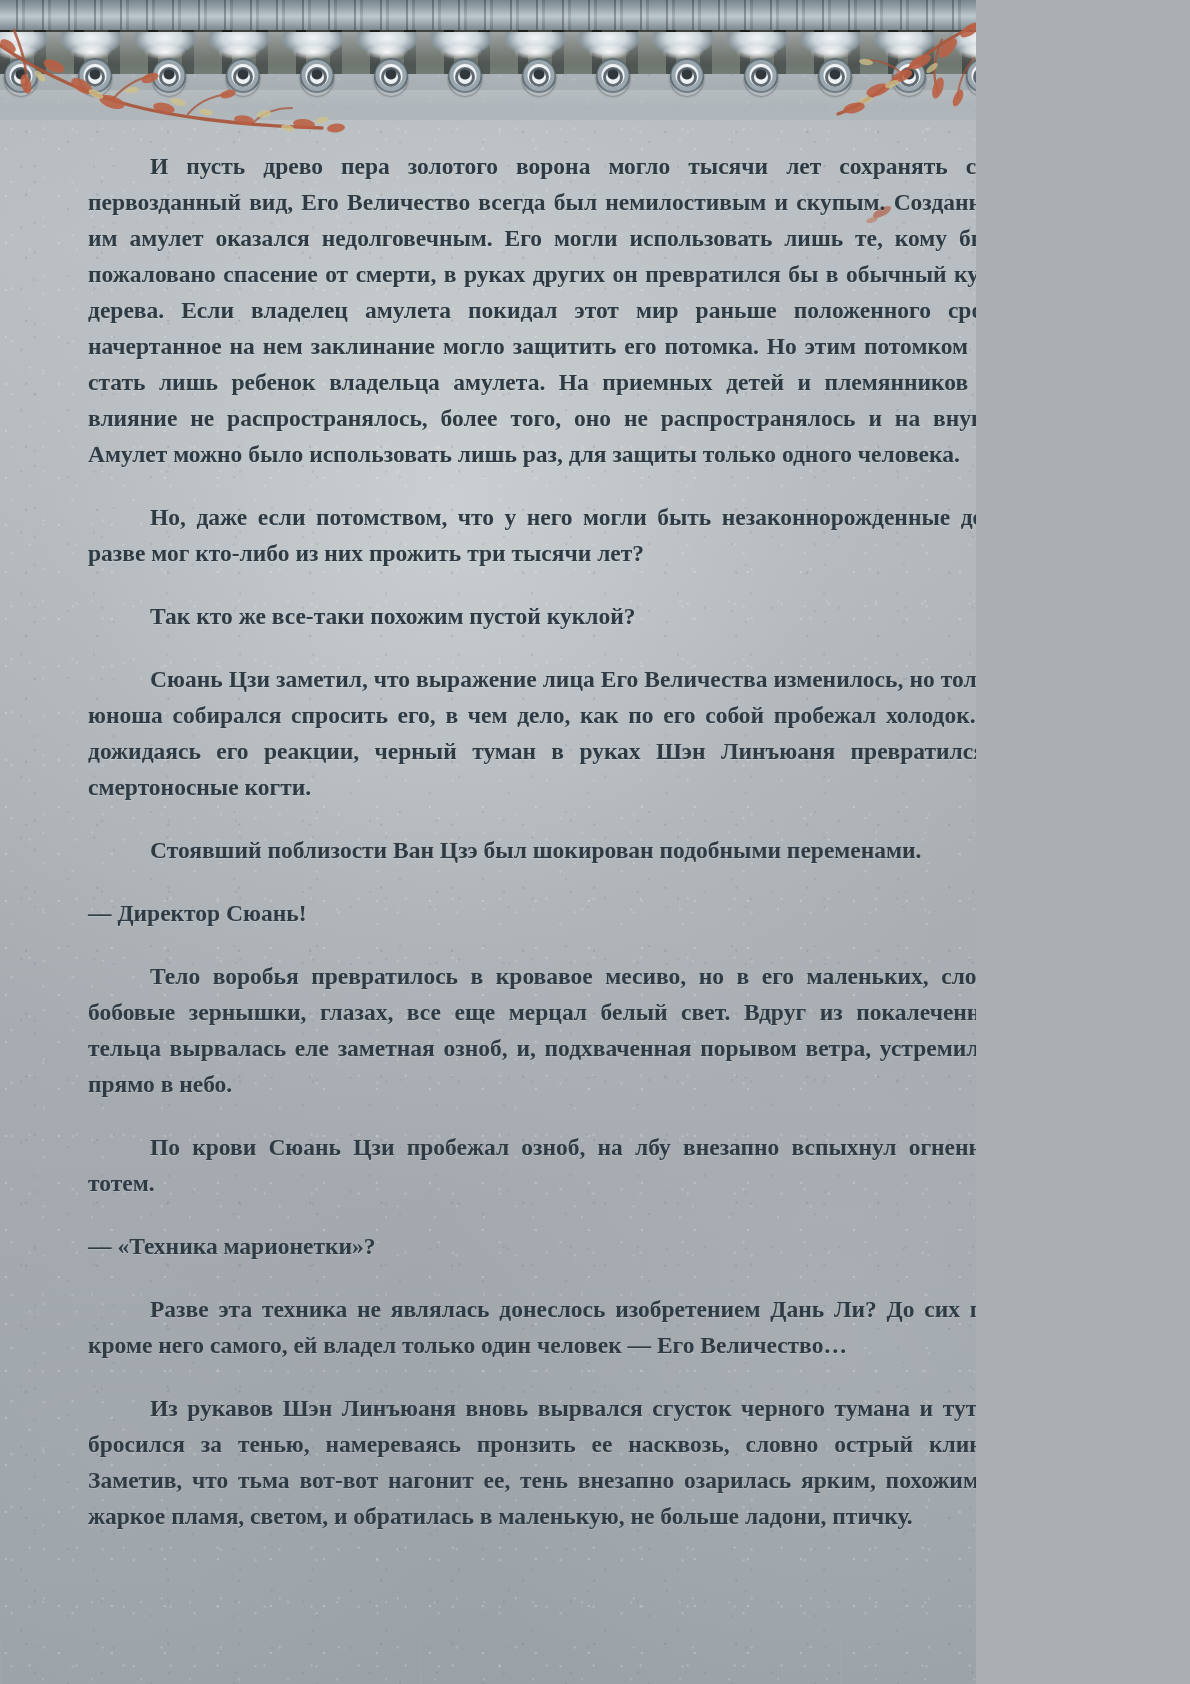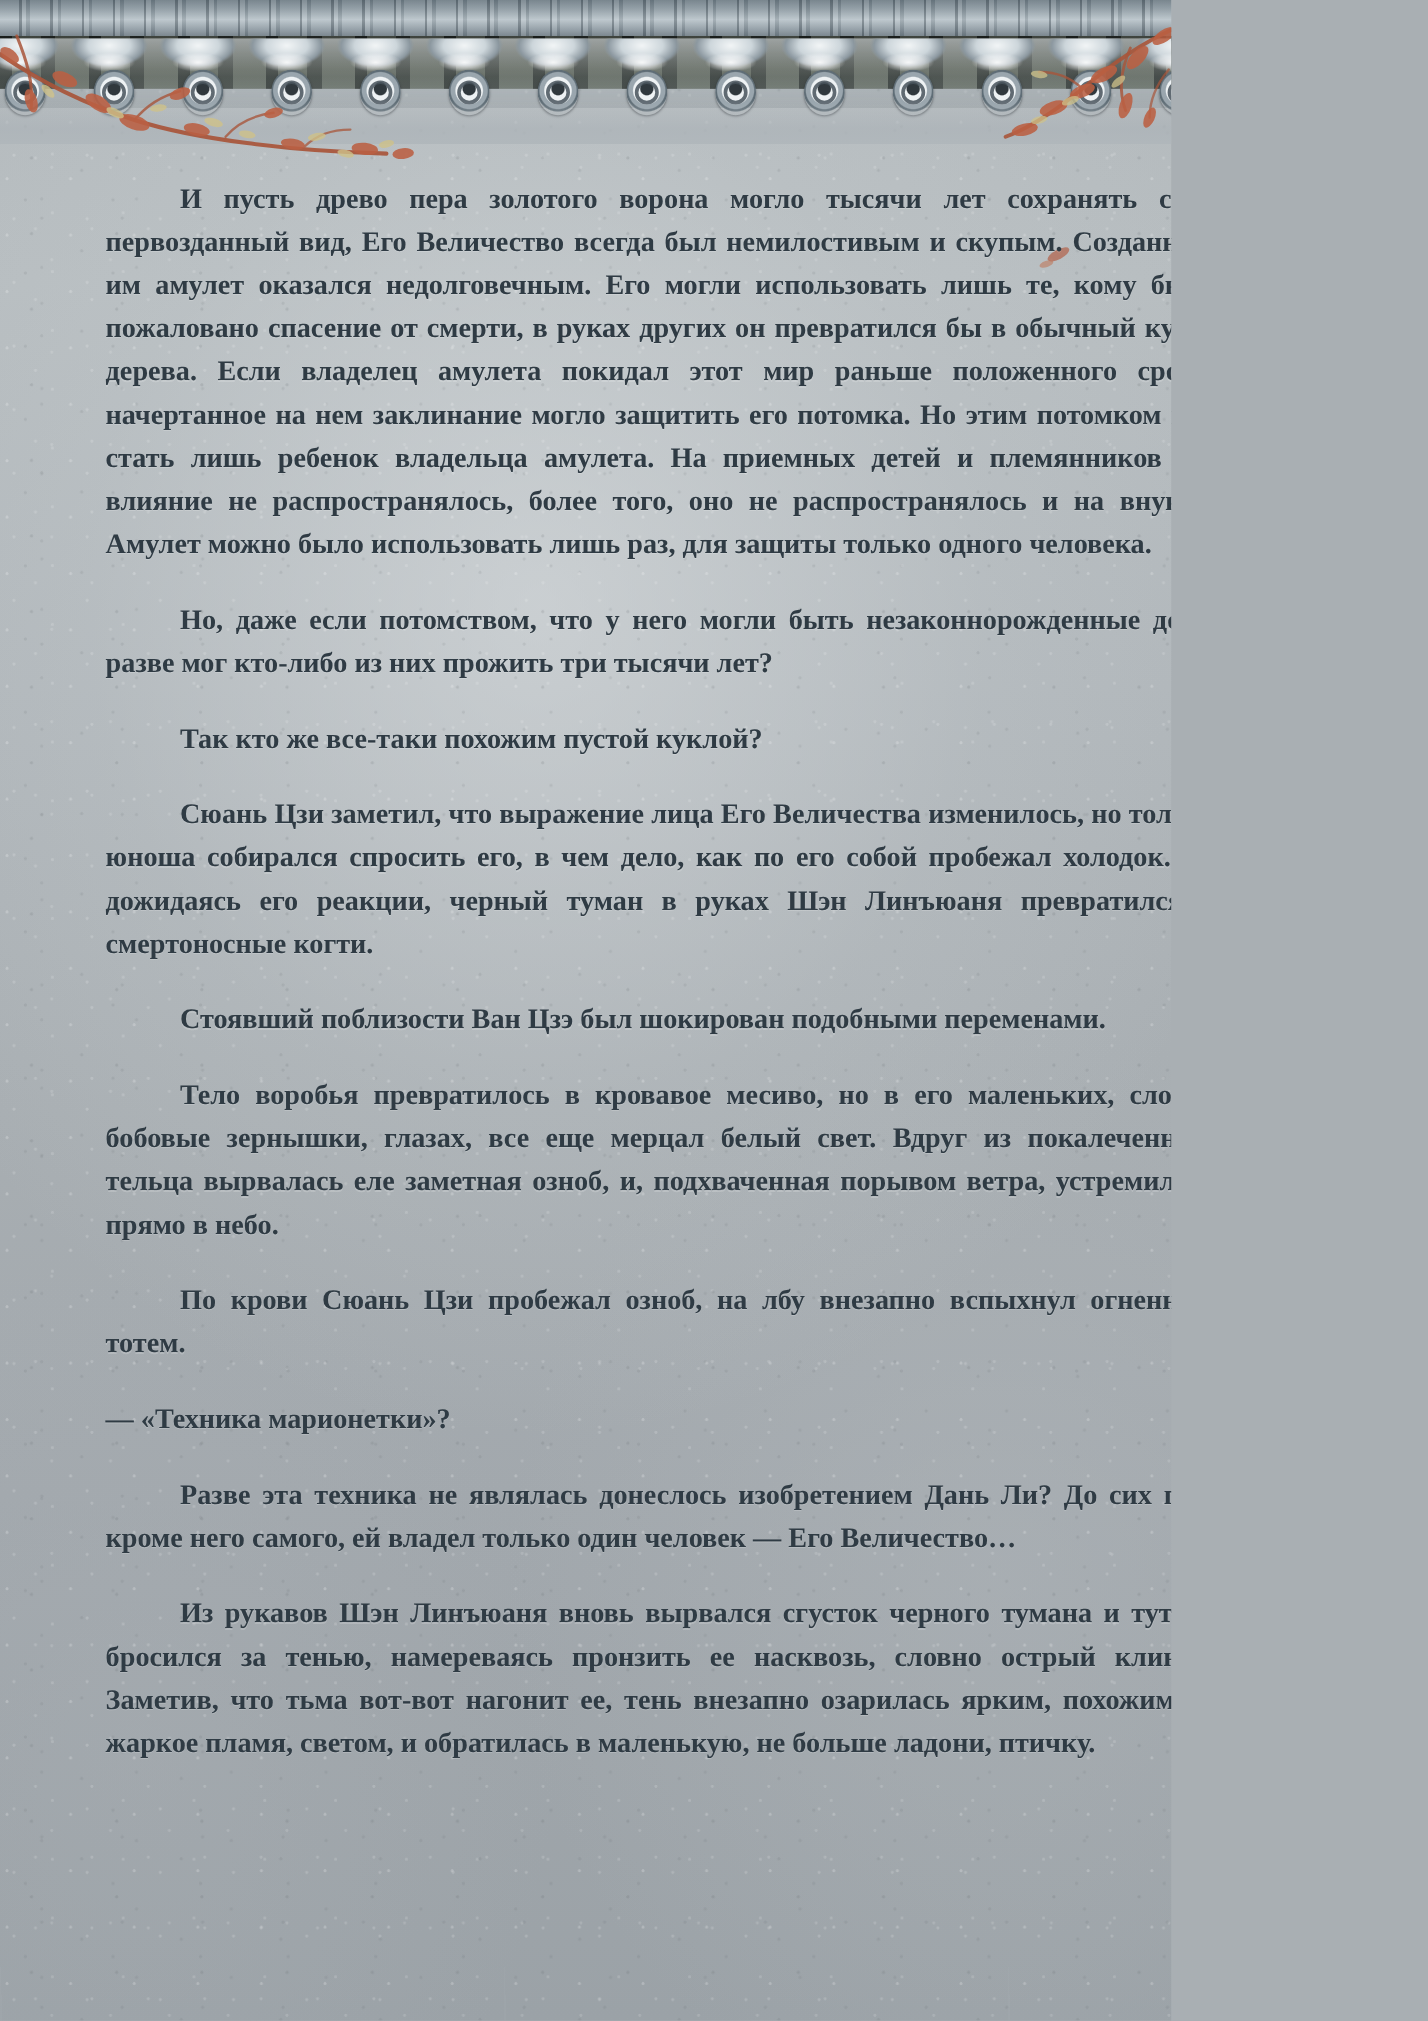--- a/index.html
+++ b/index.html
@@ -291,20 +291,21 @@
       <ellipse cx="12" cy="24" rx="6" ry="2.6" fill="#c06a48" opacity=".6" transform="rotate(-18 12 24)"></ellipse>
     </svg>
   </div>
 
   <div class="content">
     <p class="indent">И пусть древо пера золотого ворона могло тысячи лет сохранять свой первозданный вид, Его Величество всегда был немилостивым и скупым. Созданный им амулет оказался недолговечным. Его могли использовать лишь те, кому было пожаловано спасение от смерти, в руках других он превратился бы в обычный кусок дерева. Если владелец амулета покидал этот мир раньше положенного срока, начертанное на нем заклинание могло защитить его потомка. Но этим потомком мог стать лишь ребенок владельца амулета. На приемных детей и племянников его влияние не распространялось, более того, оно не распространялось и на внуков. Амулет можно было использовать лишь раз, для защиты только одного человека.</p>
     <p class="indent">Но, даже если потомством, что у него могли быть незаконнорожденные дети, разве мог кто-либо из них прожить три тысячи лет?</p>
     <p class="indent">Так кто же все-таки похожим пустой куклой?</p>
     <p class="indent">Сюань Цзи заметил, что выражение лица Его Величества изменилось, но только юноша собирался спросить его, в чем дело, как по его собой пробежал холодок. Не дожидаясь его реакции, черный туман в руках Шэн Линъюаня превратился в смертоносные когти.</p>
     <p class="indent">Стоявший поблизости Ван Цзэ был шокирован подобными переменами.</p>
+    <p class="dialogue">— Директор Сюань!</p>
     <p class="indent">Тело воробья превратилось в кровавое месиво, но в его маленьких, словно бобовые зернышки, глазах, все еще мерцал белый свет. Вдруг из покалеченного тельца вырвалась еле заметная озноб, и, подхваченная порывом ветра, устремилась прямо в небо.</p>
     <p class="indent">По крови Сюань Цзи пробежал озноб, на лбу внезапно вспыхнул огненный тотем.</p>
     <p class="dialogue">— «Техника марионетки»?</p>
     <p class="indent">Разве эта техника не являлась донеслось изобретением Дань Ли? До сих пор, кроме него самого, ей владел только один человек — Его Величество…</p>
     <p class="indent last">Из рукавов Шэн Линъюаня вновь вырвался сгусток черного тумана и тут же бросился за тенью, намереваясь пронзить ее насквозь, словно острый клинок. Заметив, что тьма вот-вот нагонит ее, тень внезапно озарилась ярким, похожим на жаркое пламя, светом, и обратилась в маленькую, не больше ладони, птичку.</p>
   </div>
 
 </div>
 
 </body></html>

